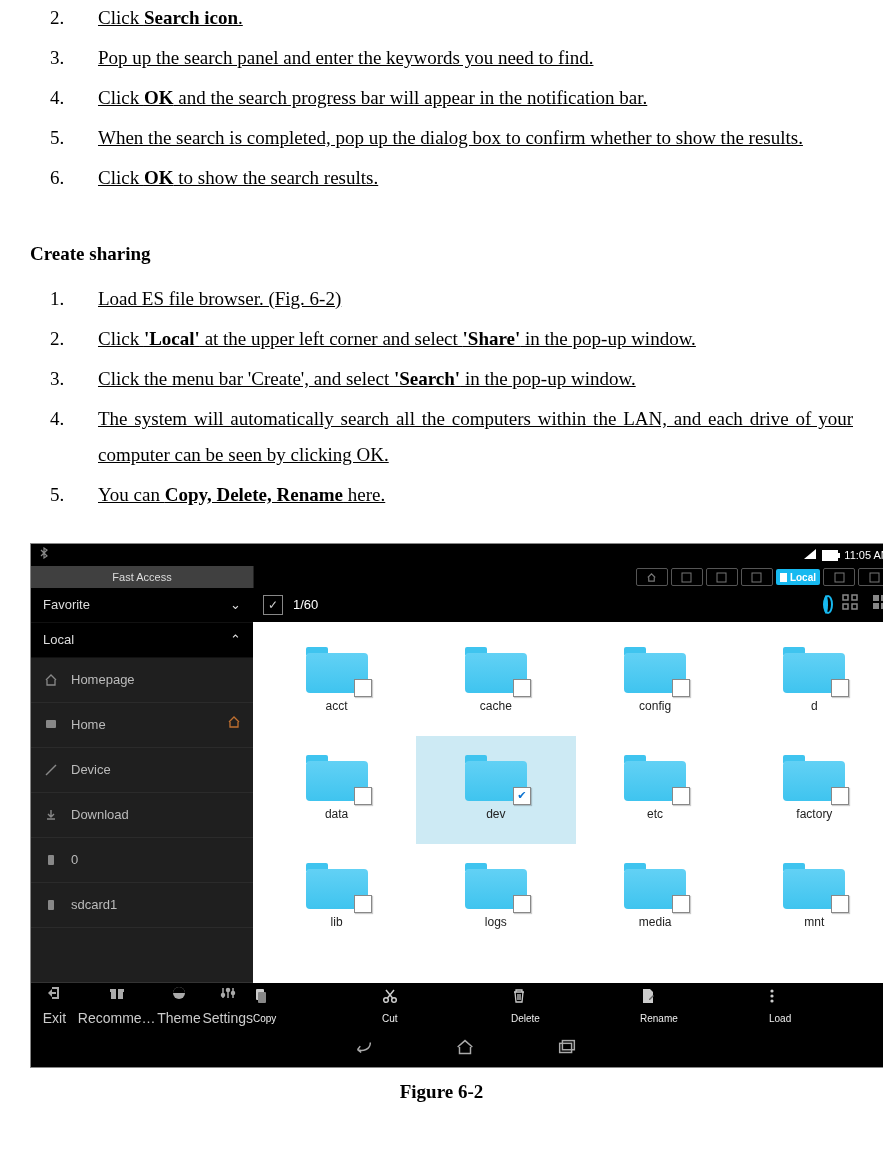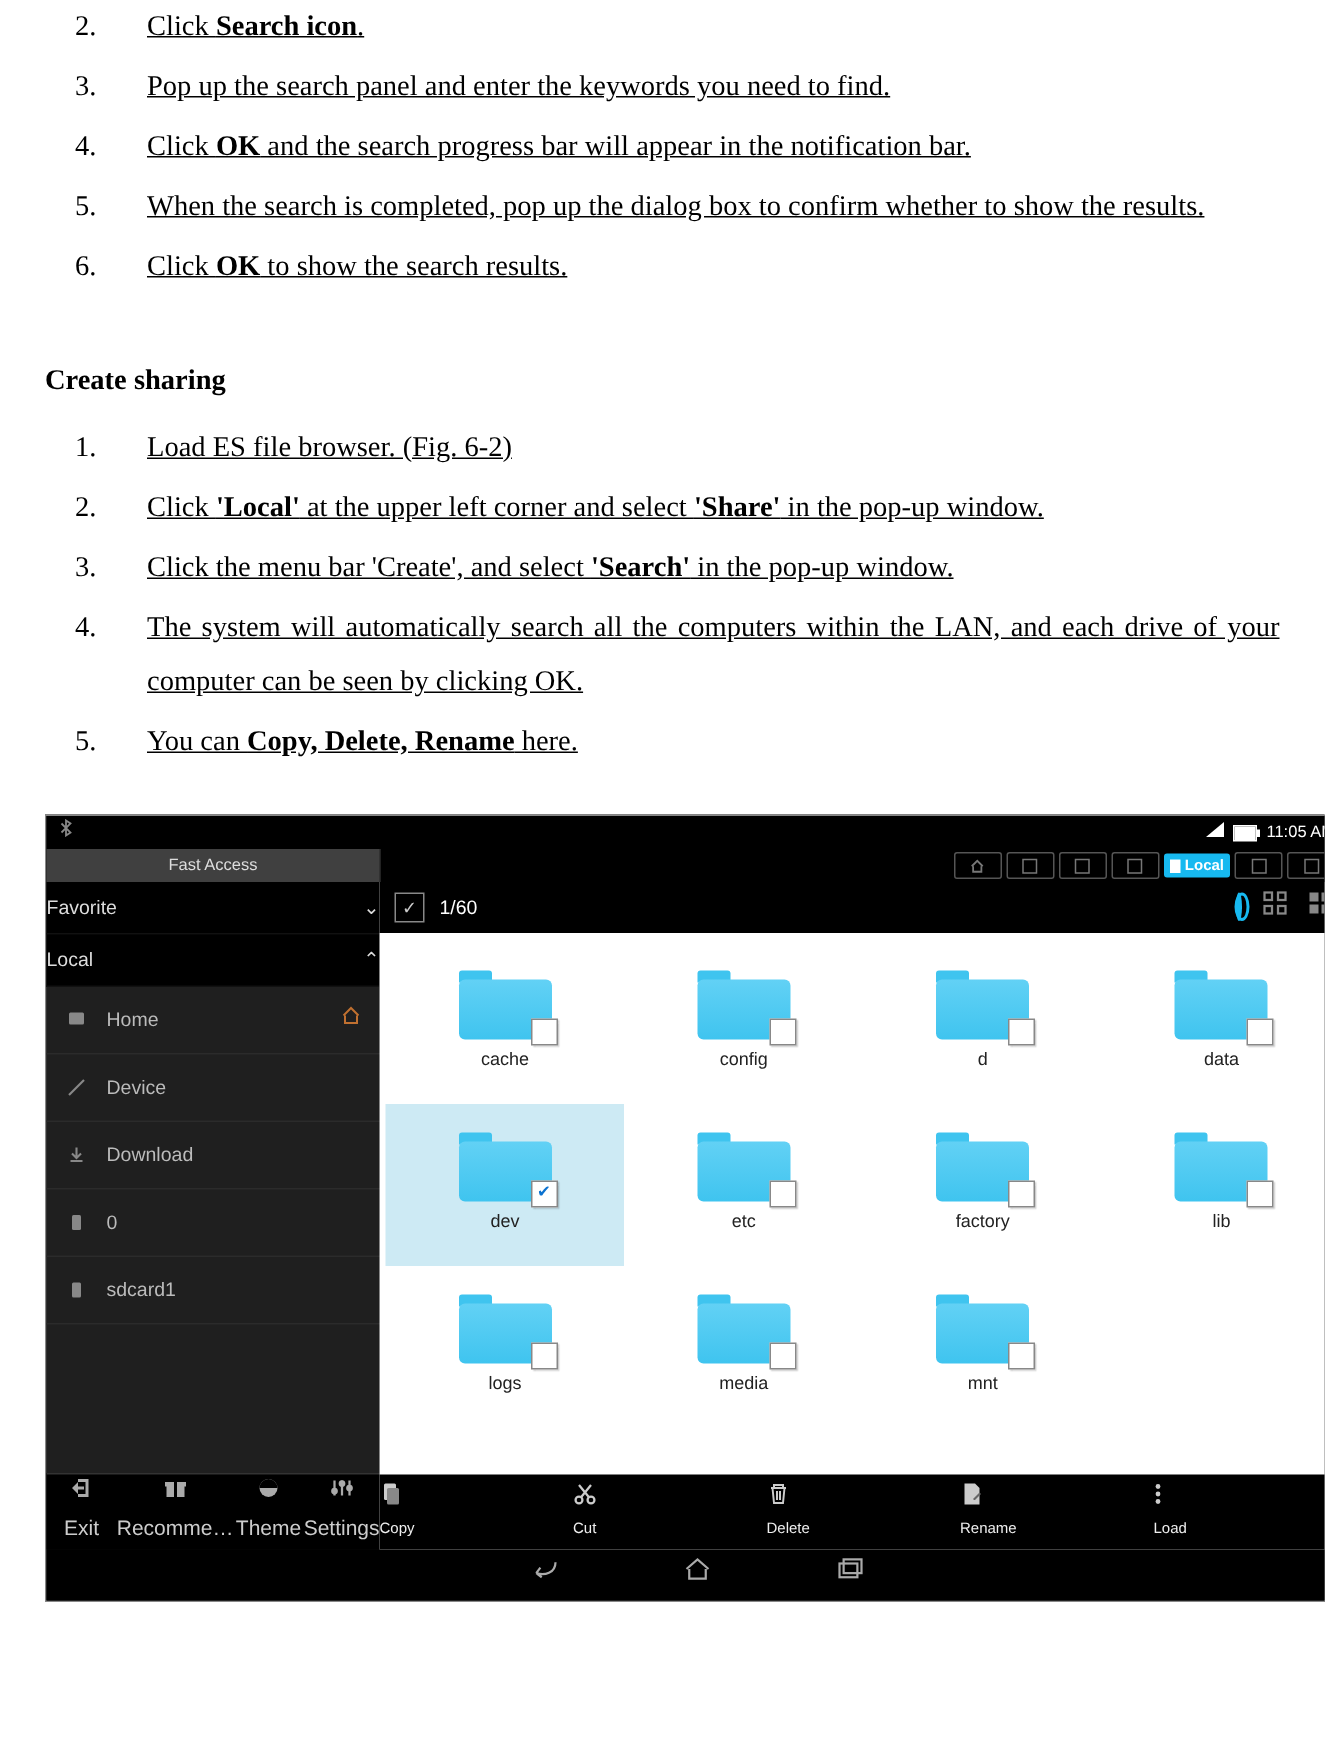--- a/index.html
+++ b/index.html
@@ -121,21 +121,21 @@
     font-size:13px;
     display:flex;
     flex-direction:column;
   }
   .side-header, .side-header2 {
     height:34px;
     background:#000;
     display:flex;
     align-items:center;
     justify-content:space-between;
-    padding:0 0;
+    padding:0 12px;
     font-size:13px;
     border-bottom:1px solid #111;
   }
   .chev { font-size:13px; }
   .side-list { flex:1; }
   .side-item {
     height:44px;
     display:flex;
     align-items:center;
     gap:12px;
@@ -404,20 +404,28 @@
             <span>Favorite</span>
             <span class="chev">⌄</span>
           </div>
           <div class="side-header2">
             <span>Local</span>
             <span class="chev">⌃</span>
           </div>
           <div class="side-list" id="side-list">
               <div class="side-item">
                 <span class="ico">
+                  <svg width="14" height="14" viewBox="0 0 14 14" fill="none" stroke="#888" stroke-width="1.3">
+                    <path d="M2 7 L7 2 L12 7 M3 7 V12 H11 V7"></path>
+                  </svg>
+                </span>
+                <span>Homepage</span>
+              </div>
+              <div class="side-item">
+                <span class="ico">
                   <svg width="14" height="14" viewBox="0 0 14 14" fill="#888">
                     <rect x="2" y="2" width="10" height="8" rx="1"></rect>
                   </svg>
                 </span>
                 <span>Home</span>
                 <span class="rt"><svg width="14" height="14" viewBox="0 0 14 14" fill="none" stroke="#c07030" stroke-width="1.3">
                     <path d="M2 7 L7 2 L12 7 M3 7 V12 H11 V7"></path>
                   </svg></span>
               </div>
               <div class="side-item">
@@ -521,20 +529,28 @@
               </span>
             </div>
           </div>
           <div class="folders" id="folders">
               <div class="folder-item">
                 <div class="folder-shape">
                   <div class="folder-tab"></div>
                   <div class="folder-body light"></div>
                   <div class="chk-box"></div>
                 </div>
+                <div class="folder-lbl">acct</div>
+              </div>
+              <div class="folder-item">
+                <div class="folder-shape">
+                  <div class="folder-tab"></div>
+                  <div class="folder-body light"></div>
+                  <div class="chk-box"></div>
+                </div>
                 <div class="folder-lbl">cache</div>
               </div>
               <div class="folder-item">
                 <div class="folder-shape">
                   <div class="folder-tab"></div>
                   <div class="folder-body light"></div>
                   <div class="chk-box"></div>
                 </div>
                 <div class="folder-lbl">config</div>
               </div>
@@ -682,13 +698,14 @@
           <svg viewBox="0 0 24 18" fill="none" stroke="#aaa" stroke-width="1.6">
               <rect x="4" y="5" width="13" height="10"></rect>
               <rect x="7" y="2" width="13" height="10"></rect>
             </svg>
         </span>
       </div>
     </div>
 
   </div>
 
+  <div class="caption">Figure 6-2</div>
 </div>
 
 </body></html>

